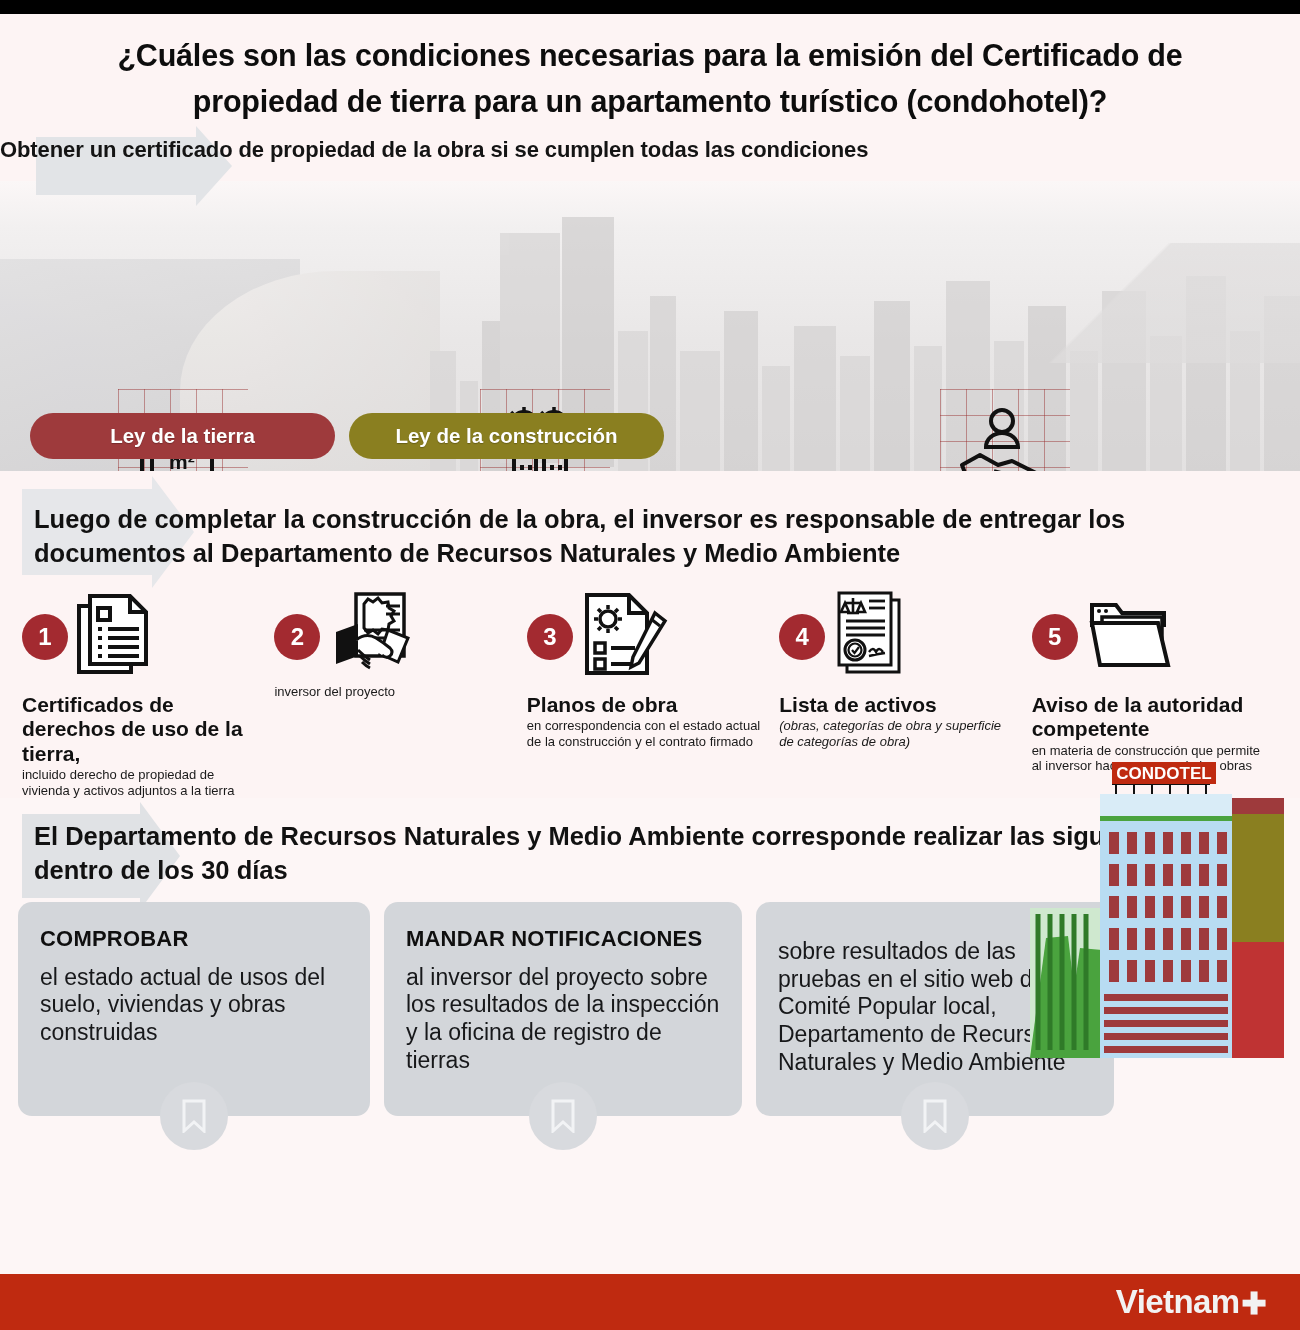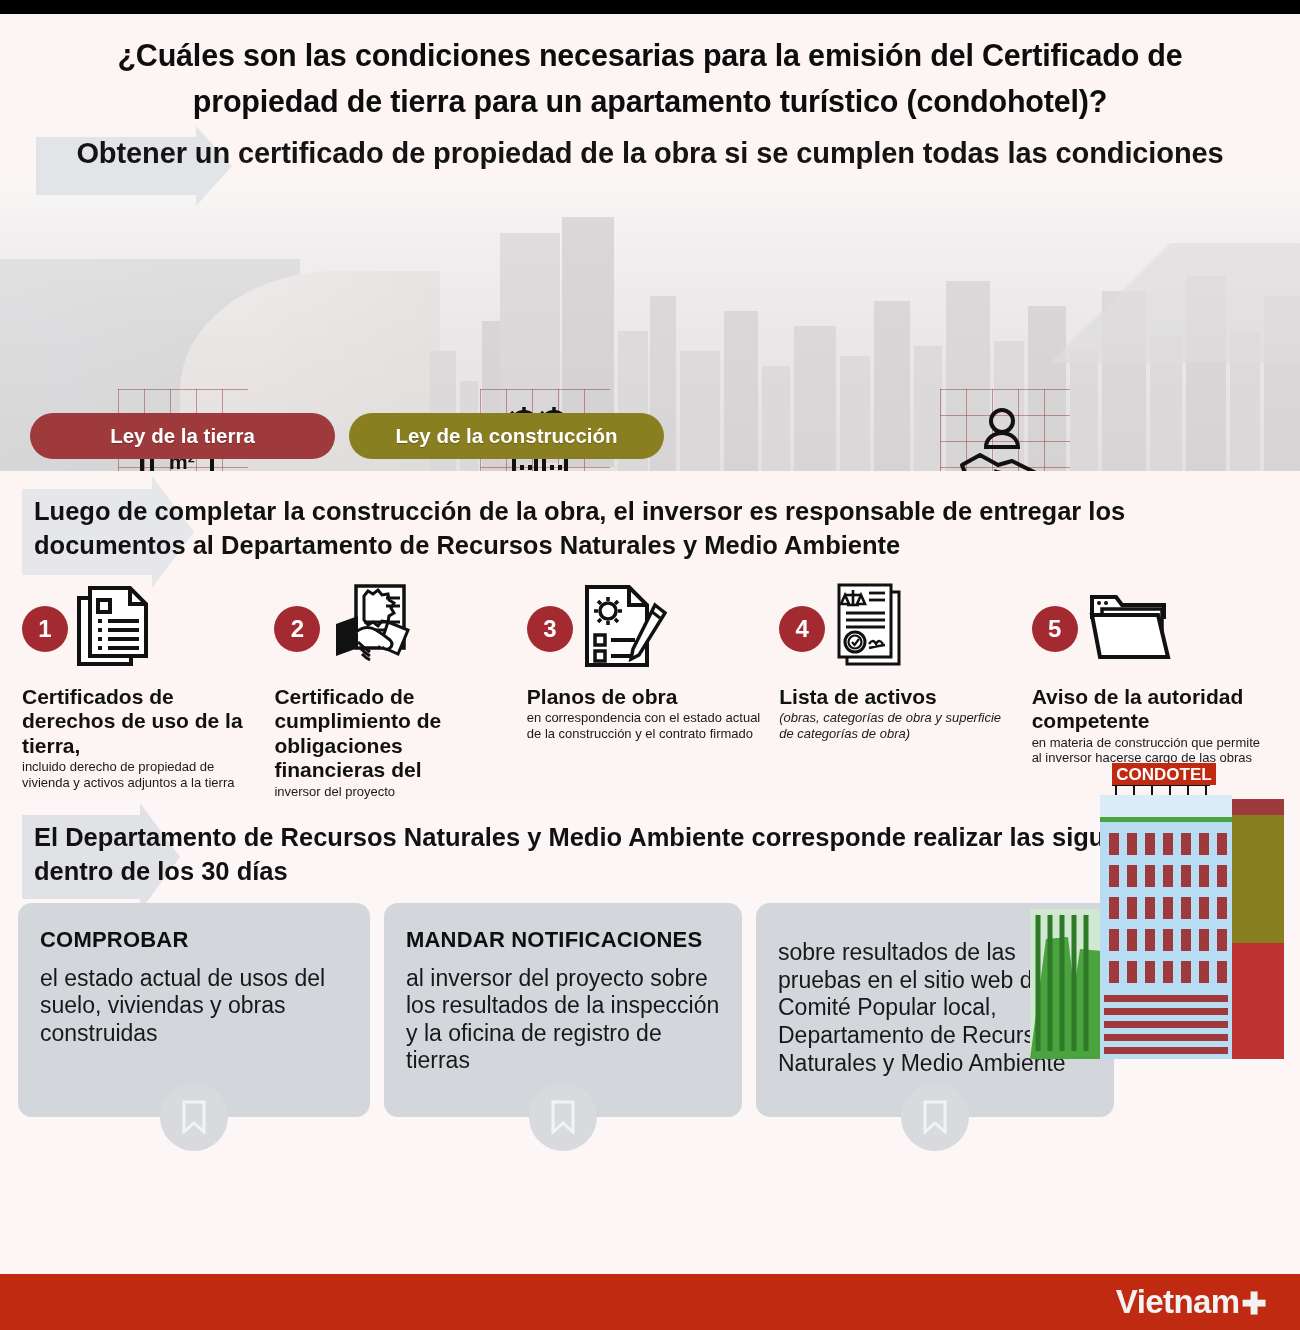--- a/index.html
+++ b/index.html
@@ -56,24 +56,23 @@
     position: absolute;
     left: 160px; top: -11px;
     width: 0; height: 0;
     border-top: 40px solid transparent;
     border-bottom: 40px solid transparent;
     border-left: 36px solid #e2e4e7;
   }
   .subtitle {
     position: relative;
     z-index: 3;
-    font-size: 29px;
+    font-size: 22px;
     font-weight: bold;
     color: #141414;
-    text-align: center;
     padding-top: 8px;
     letter-spacing: -0.1px;
   }
 
   
   .hero {
     position: relative;
     height: 290px;
     overflow: hidden;
     background: linear-gradient(180deg, #fbf7f7 0%, #f2f0f0 16%, #e9e7e7 55%, #e3e1e1 100%);
@@ -158,20 +157,21 @@
     border-left: 42px solid #e6e7ea;
   }
   .mid-head {
     position: relative; z-index: 3;
     font-size: 25.5px;
     font-weight: bold;
     color: #111;
     line-height: 1.33;
     padding-left: 34px;
     padding-right: 20px;
+    margin-top: 8px;
   }
 
   
   .steps {
     display: flex;
     padding: 14px 18px 0 22px;
     gap: 2px;
   }
   .step { width: 20%; padding-right: 16px; }
   .step-top {
@@ -488,21 +488,20 @@
               <line x1="36" y1="40" x2="72" y2="40"></line>
                 <line x1="36" y1="48" x2="72" y2="48"></line>
             </g>
             <path d="M8 42 L30 34 L30 66 L8 74 Z" fill="#111"></path>
             <path d="M60 40 L80 48 L70 72 L52 64 Z" fill="#fff" stroke="#111" stroke-width="3"></path>
             <path d="M28 50 q10 -8 20 -2 q8 5 14 10 q4 4 0 8 q-4 3 -8 -1" fill="#fff" stroke="#111" stroke-width="3"></path>
             <path d="M30 60 q6 6 12 10 M32 66 q5 5 10 8 M34 72 q4 4 8 6" fill="none" stroke="#111" stroke-width="3"></path>
           </svg>
         </span>
       </div>
-      <div class="step-title">Certificado de cumplimiento de obligaciones financieras del</div>
       <div class="step-body">inversor del proyecto</div>
     </div>
 
     <div class="step">
       <div class="step-top">
         <div class="badge">3</div>
         <span class="step-icon">
           <svg width="90" height="88" viewBox="0 0 90 88">
             <path d="M6 4 H48 L66 22 V82 H6 Z" fill="#fff" stroke="#111" stroke-width="4"></path>
             <path d="M48 4 V22 H66" fill="none" stroke="#111" stroke-width="4"></path>

